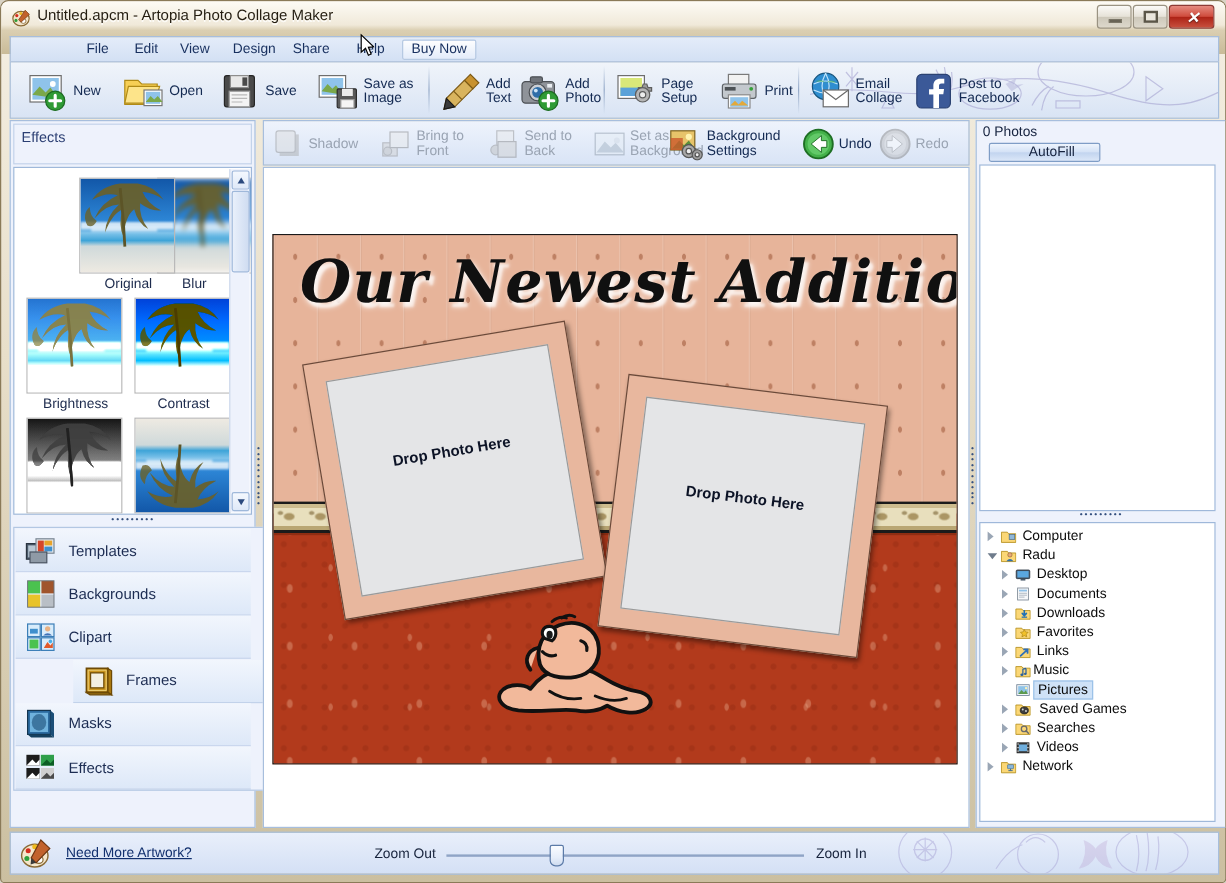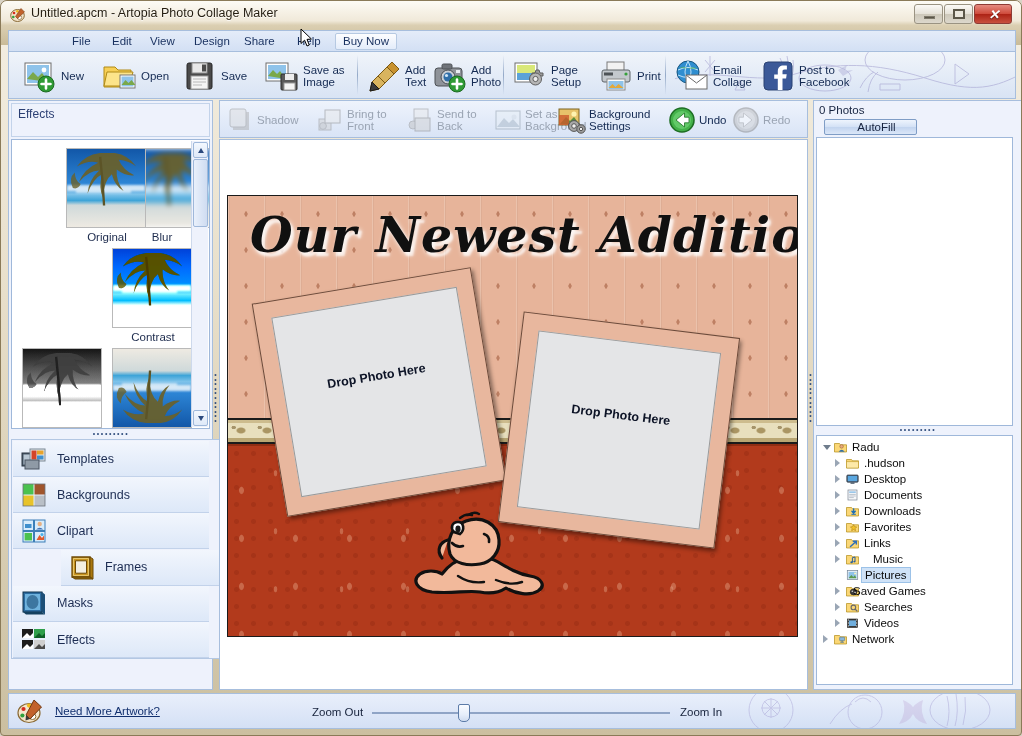--- a/index.html
+++ b/index.html
@@ -690,20 +690,39 @@
                 </g>
                 <path d="M34 8 q3 26 4 50" stroke="#5c5427" stroke-width="2.4" fill="none"></path>
                 <g fill="#6a6129" opacity=".8">
                   <path d="M6 40 q-5 -10 2 -16 q0 8 6 12 q-3 6 -8 4z"></path>
                 </g>
               </svg>
             </div>
           </div>
           <div class="thumb-lbl">Contrast</div>
         </div>
+        <div class="thumb-cell" style="left: 10px; top: 108px;">
+          <div class="thumb-img">
+            <div style="position:absolute;inset:0;filter:brightness(1.35) saturate(.85)">
+              <div style="position:absolute;inset:0;background:linear-gradient(to bottom,#1257a8 0%,#2d86d6 45%,#7fc3ea 58%,#3ea4d8 66%,#cfd9da 72%,#eeeae2 100%)"></div>
+              <div style="position:absolute;left:0;top:46%;width:100%;height:8%;background:#ffffff;opacity:.75;filter:blur(1px)"></div>
+              <div style="position:absolute;left:12%;top:52%;width:70%;height:5%;background:#ffffff;opacity:.6;filter:blur(1px)"></div>
+              <svg viewBox="0 0 80 80" style="position:absolute;inset:0" width="100%" height="100%">
+                <g fill="#6a6129" opacity=".92">
+                  <path d="M34 4 q-16 2 -24 14 q12 -7 22 -4 q-14 6 -20 20 q10 -12 21 -12 q-11 10 -12 24 q6 -16 15 -20 q-4 14 1 24 q1 -18 9 -24 q3 12 12 17 q-8 -10 -7 -22 q9 7 18 6 q-12 -6 -16 -16 q11 1 18 7 q-8 -12 -22 -14z"></path>
+                </g>
+                <path d="M34 8 q3 26 4 50" stroke="#5c5427" stroke-width="2.4" fill="none"></path>
+                <g fill="#6a6129" opacity=".8">
+                  <path d="M6 40 q-5 -10 2 -16 q0 8 6 12 q-3 6 -8 4z"></path>
+                </g>
+              </svg>
+            </div>
+          </div>
+          <div class="thumb-lbl">Brightness</div>
+        </div>
         <div class="thumb-cell" style="left: 99px; top: 8px; padding-left: 20px;">
           <div class="thumb-img">
             <div style="position:absolute;inset:0;filter:blur(2.4px)">
               <div style="position:absolute;inset:0;background:linear-gradient(to bottom,#1257a8 0%,#2d86d6 45%,#7fc3ea 58%,#3ea4d8 66%,#cfd9da 72%,#eeeae2 100%)"></div>
               <div style="position:absolute;left:0;top:46%;width:100%;height:8%;background:#ffffff;opacity:.75;filter:blur(1px)"></div>
               <div style="position:absolute;left:12%;top:52%;width:70%;height:5%;background:#ffffff;opacity:.6;filter:blur(1px)"></div>
               <svg viewBox="0 0 80 80" style="position:absolute;inset:0" width="100%" height="100%">
                 <g fill="#6a6129" opacity=".92">
                   <path d="M34 4 q-16 2 -24 14 q12 -7 22 -4 q-14 6 -20 20 q10 -12 21 -12 q-11 10 -12 24 q6 -16 15 -20 q-4 14 1 24 q1 -18 9 -24 q3 12 12 17 q-8 -10 -7 -22 q9 7 18 6 q-12 -6 -16 -16 q11 1 18 7 q-8 -12 -22 -14z"></path>
                 </g>
@@ -885,39 +904,39 @@
 
   <div id="rightpanel">
     <div id="rp-head">
       <div id="rp-count">0 Photos</div>
       <div id="autofill">AutoFill</div>
     </div>
     <div id="rp-photos"></div>
     <div class="hgrip" style="left:62px; top:326px; width:84px;">•••••••••</div>
     <div id="rp-tree">
         <div class="tnode">
+          <span class="exp" style="left: 6px;"></span>
+          <span class="ti" style="left: 17px;">
+            <svg viewBox="0 0 13 12" width="100%" height="100%" style="display:block">
+              <path d="M0.5 2.5 h5 l1 1.3 h6 v7.2 h-12z" fill="#fbd776" stroke="#b28c17" stroke-width=".7"></path>
+              <rect x="7" y="4.5" width="4.6" height="4" fill="#8fb7d9" stroke="#4a6d8c" stroke-width=".6"></rect>
+            </svg>
+          </span>
+          <span class="tl" style="left: 35px;">Computer</span>
+        </div>
+        <div class="tnode">
           <span class="exp open" style="left: 6px;"></span>
           <span class="ti" style="left: 17px;">
             <svg viewBox="0 0 13 12" width="100%" height="100%" style="display:block">
               <path d="M0.5 2.5 h5 l1 1.3 h6 v7.2 h-12z" fill="#fbd776" stroke="#b28c17" stroke-width=".7"></path>
               <circle cx="7.6" cy="5.4" r="1.8" fill="#e8a97a" stroke="#8a5b2c" stroke-width=".5"></circle>
               <path d="M4.6 10.8 q3-4 6 0z" fill="#2f6fa8"></path>
             </svg>
           </span>
           <span class="tl" style="left: 35px;">Radu</span>
-        </div>
-        <div class="tnode">
-          <span class="exp" style="left: 18px;"></span>
-          <span class="ti" style="left: 29px;">
-            <svg viewBox="0 0 13 12" width="100%" height="100%" style="display:block">
-              <path d="M0.5 2.5 h5 l1 1.3 h6 v7.2 h-12z" fill="#fbd776" stroke="#b28c17" stroke-width=".7"></path>
-              <path d="M0.5 4.6 h12 v6.4 h-12z" fill="#fde9a8" stroke="#b28c17" stroke-width=".5"></path>
-            </svg>
-          </span>
-          <span class="tl" style="left: 47px;">.hudson</span>
         </div>
         <div class="tnode">
           <span class="exp" style="left: 18px;"></span>
           <span class="ti" style="left: 29px;">
             <svg viewBox="0 0 13 12" width="100%" height="100%" style="display:block">
               <rect x="0.8" y="2" width="11.4" height="7.2" rx="1" fill="#4a5a6b" stroke="#2a3542" stroke-width=".7"></rect>
               <rect x="1.8" y="2.9" width="9.4" height="5.3" fill="#5aa7e0"></rect>
               <rect x="4.5" y="9.4" width="4" height="1.4" fill="#4a5a6b"></rect>
             </svg>
           </span>
@@ -968,21 +987,21 @@
         <div class="tnode">
           <span class="exp" style="left: 18px;"></span>
           <span class="ti" style="left: 29px;">
             <svg viewBox="0 0 13 12" width="100%" height="100%" style="display:block">
               <path d="M0.5 2.5 h5 l1 1.3 h6 v7.2 h-12z" fill="#fbd776" stroke="#b28c17" stroke-width=".7"></path>
               <path d="M9 4 v4.4 M9 4 l-2.6 .7 v4.3" stroke="#2a5f9c" stroke-width="1" fill="none"></path>
               <ellipse cx="5.6" cy="9.3" rx="1.3" ry="1" fill="#2a5f9c"></ellipse>
               <ellipse cx="8.4" cy="8.6" rx="1.1" ry=".9" fill="#2a5f9c"></ellipse>
             </svg>
           </span>
-          <span class="tl" style="left: 56px;">Music</span>
+          <span class="tl" style="left: 44px;">Music</span>
         </div>
         <div class="tnode sel">
           <span class="ti" style="left: 29px;">
             <svg viewBox="0 0 13 12" width="100%" height="100%" style="display:block">
               <rect x="1.3" y="1.6" width="10.4" height="9" fill="#f2f6fa" stroke="#6f8295" stroke-width=".7"></rect>
               <rect x="2.5" y="2.8" width="8" height="6.5" fill="#8fc3e8"></rect>
               <path d="M2.5 9.3 l2.8-3.4 2 2.2 1.6-1.8 1.6 3z" fill="#5c9a4d"></path>
               <circle cx="9.1" cy="4.4" r="1" fill="#fdf3b8"></circle>
             </svg>
           </span>
@@ -991,21 +1010,21 @@
         <div class="tnode">
           <span class="exp" style="left: 18px;"></span>
           <span class="ti" style="left: 29px;">
             <svg viewBox="0 0 13 12" width="100%" height="100%" style="display:block">
               <path d="M0.5 2.5 h5 l1 1.3 h6 v7.2 h-12z" fill="#fbd776" stroke="#b28c17" stroke-width=".7"></path>
               <ellipse cx="7.6" cy="7" rx="3.4" ry="2.9" fill="#3d3d3d" stroke="#191919" stroke-width=".6"></ellipse>
               <circle cx="6.3" cy="6.3" r=".8" fill="#d8d8d8"></circle>
               <circle cx="9" cy="7.5" r=".8" fill="#d8d8d8"></circle>
             </svg>
           </span>
-          <span class="tl" style="left: 36px; text-align: right;">Saved Games</span>
+          <span class="tl" style="left: 49px; text-align: right;">Saved Games</span>
         </div>
         <div class="tnode">
           <span class="exp" style="left: 18px;"></span>
           <span class="ti" style="left: 29px;">
             <svg viewBox="0 0 13 12" width="100%" height="100%" style="display:block">
               <path d="M0.5 2.5 h5 l1 1.3 h6 v7.2 h-12z" fill="#fbd776" stroke="#b28c17" stroke-width=".7"></path>
               <circle cx="7.4" cy="6.4" r="2.3" fill="none" stroke="#6b6b6b" stroke-width="1.1"></circle>
               <path d="M9.1 8.1 L11 10" stroke="#6b6b6b" stroke-width="1.3" stroke-linecap="round"></path>
             </svg>
           </span>

